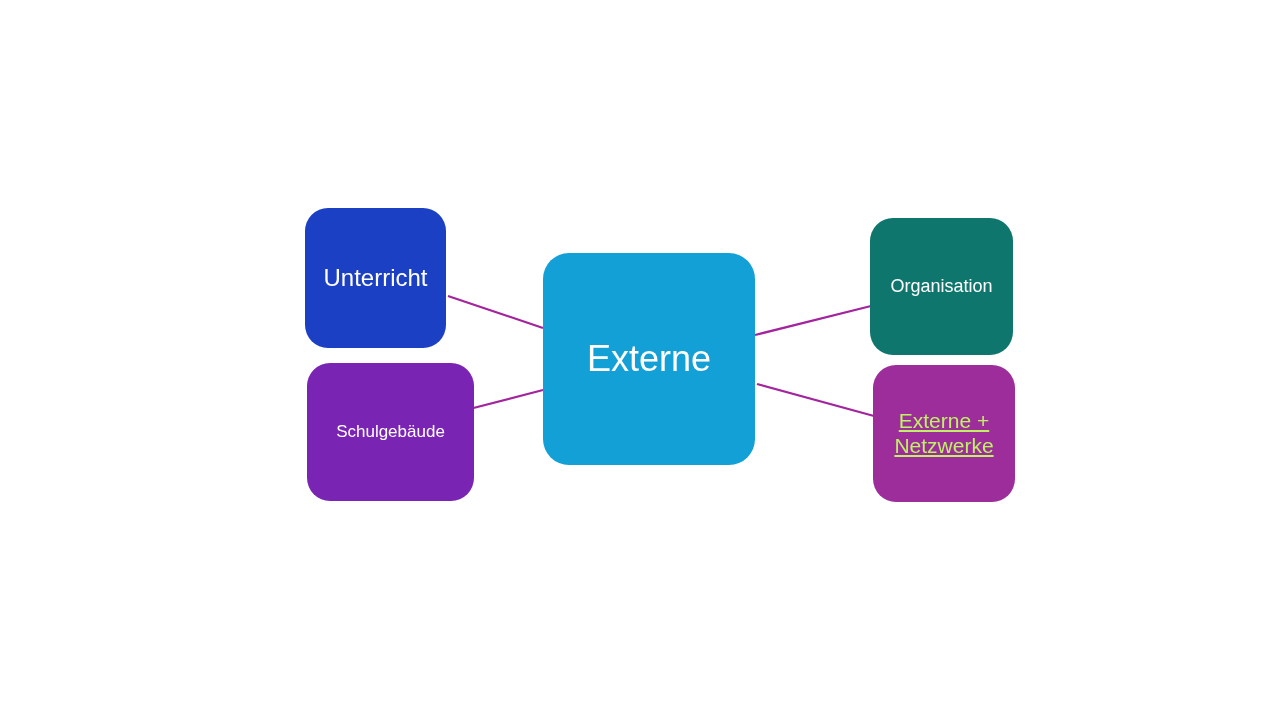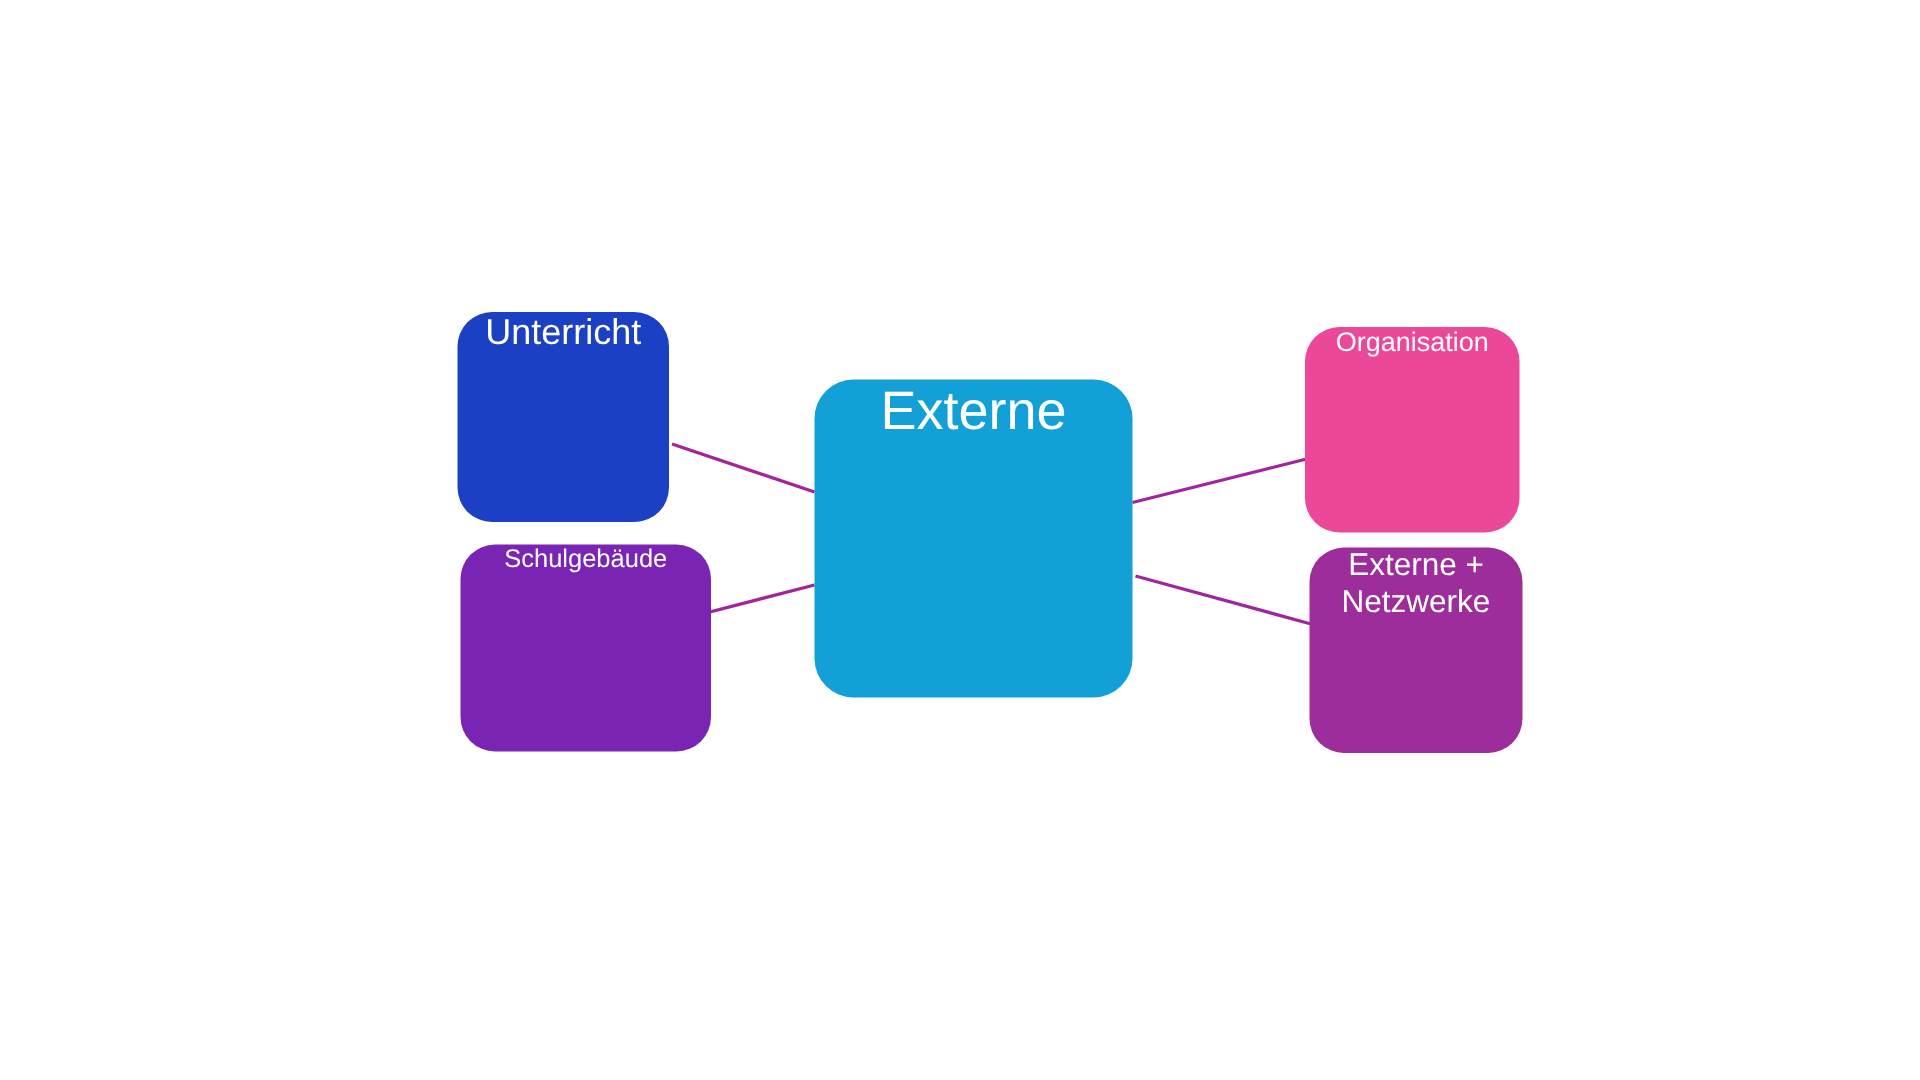--- a/index.html
+++ b/index.html
@@ -21,21 +21,21 @@
     position: absolute;
     left: 0;
     top: 0;
     width: 1280px;
     height: 720px;
     pointer-events: none;
   }
   .node {
     position: absolute;
     display: flex;
-    align-items: flex-start;
+    align-items: center;
     justify-content: center;
     text-align: center;
     color: #ffffff;
     box-sizing: border-box;
     line-height: 1.17;
   }
   .node-label {
     display: block;
     white-space: pre-line;
     padding: 0 6px;
@@ -113,22 +113,22 @@
   </div>
 
   <div class="node" id="node-schulgebaeude" style="background: rgb(122, 36, 180); color: rgb(255, 255, 255);">
     <span class="node-label">Schulgebäude</span>
   </div>
 
   <div class="node" id="node-leitbild" style="background: rgb(19, 160, 215); color: rgb(255, 255, 255);">
     <span class="node-label">Externe</span>
   </div>
 
-  <div class="node" id="node-organisation" style="background: #ec4899; color: rgb(255, 255, 255);">
+  <div class="node" id="node-organisation" style="background: #0f766e; color: rgb(255, 255, 255);">
     <span class="node-label">Organisation</span>
   </div>
 
-  <div class="node" id="node-externe" style="background: rgb(156, 45, 154); color: #ffffff;">
+  <div class="node" id="node-externe" style="background: rgb(156, 45, 154); color: #bef264; text-decoration: underline;">
     <span class="node-label">Externe +
 Netzwerke</span>
   </div>
 
 </div>
 
 </body></html>

